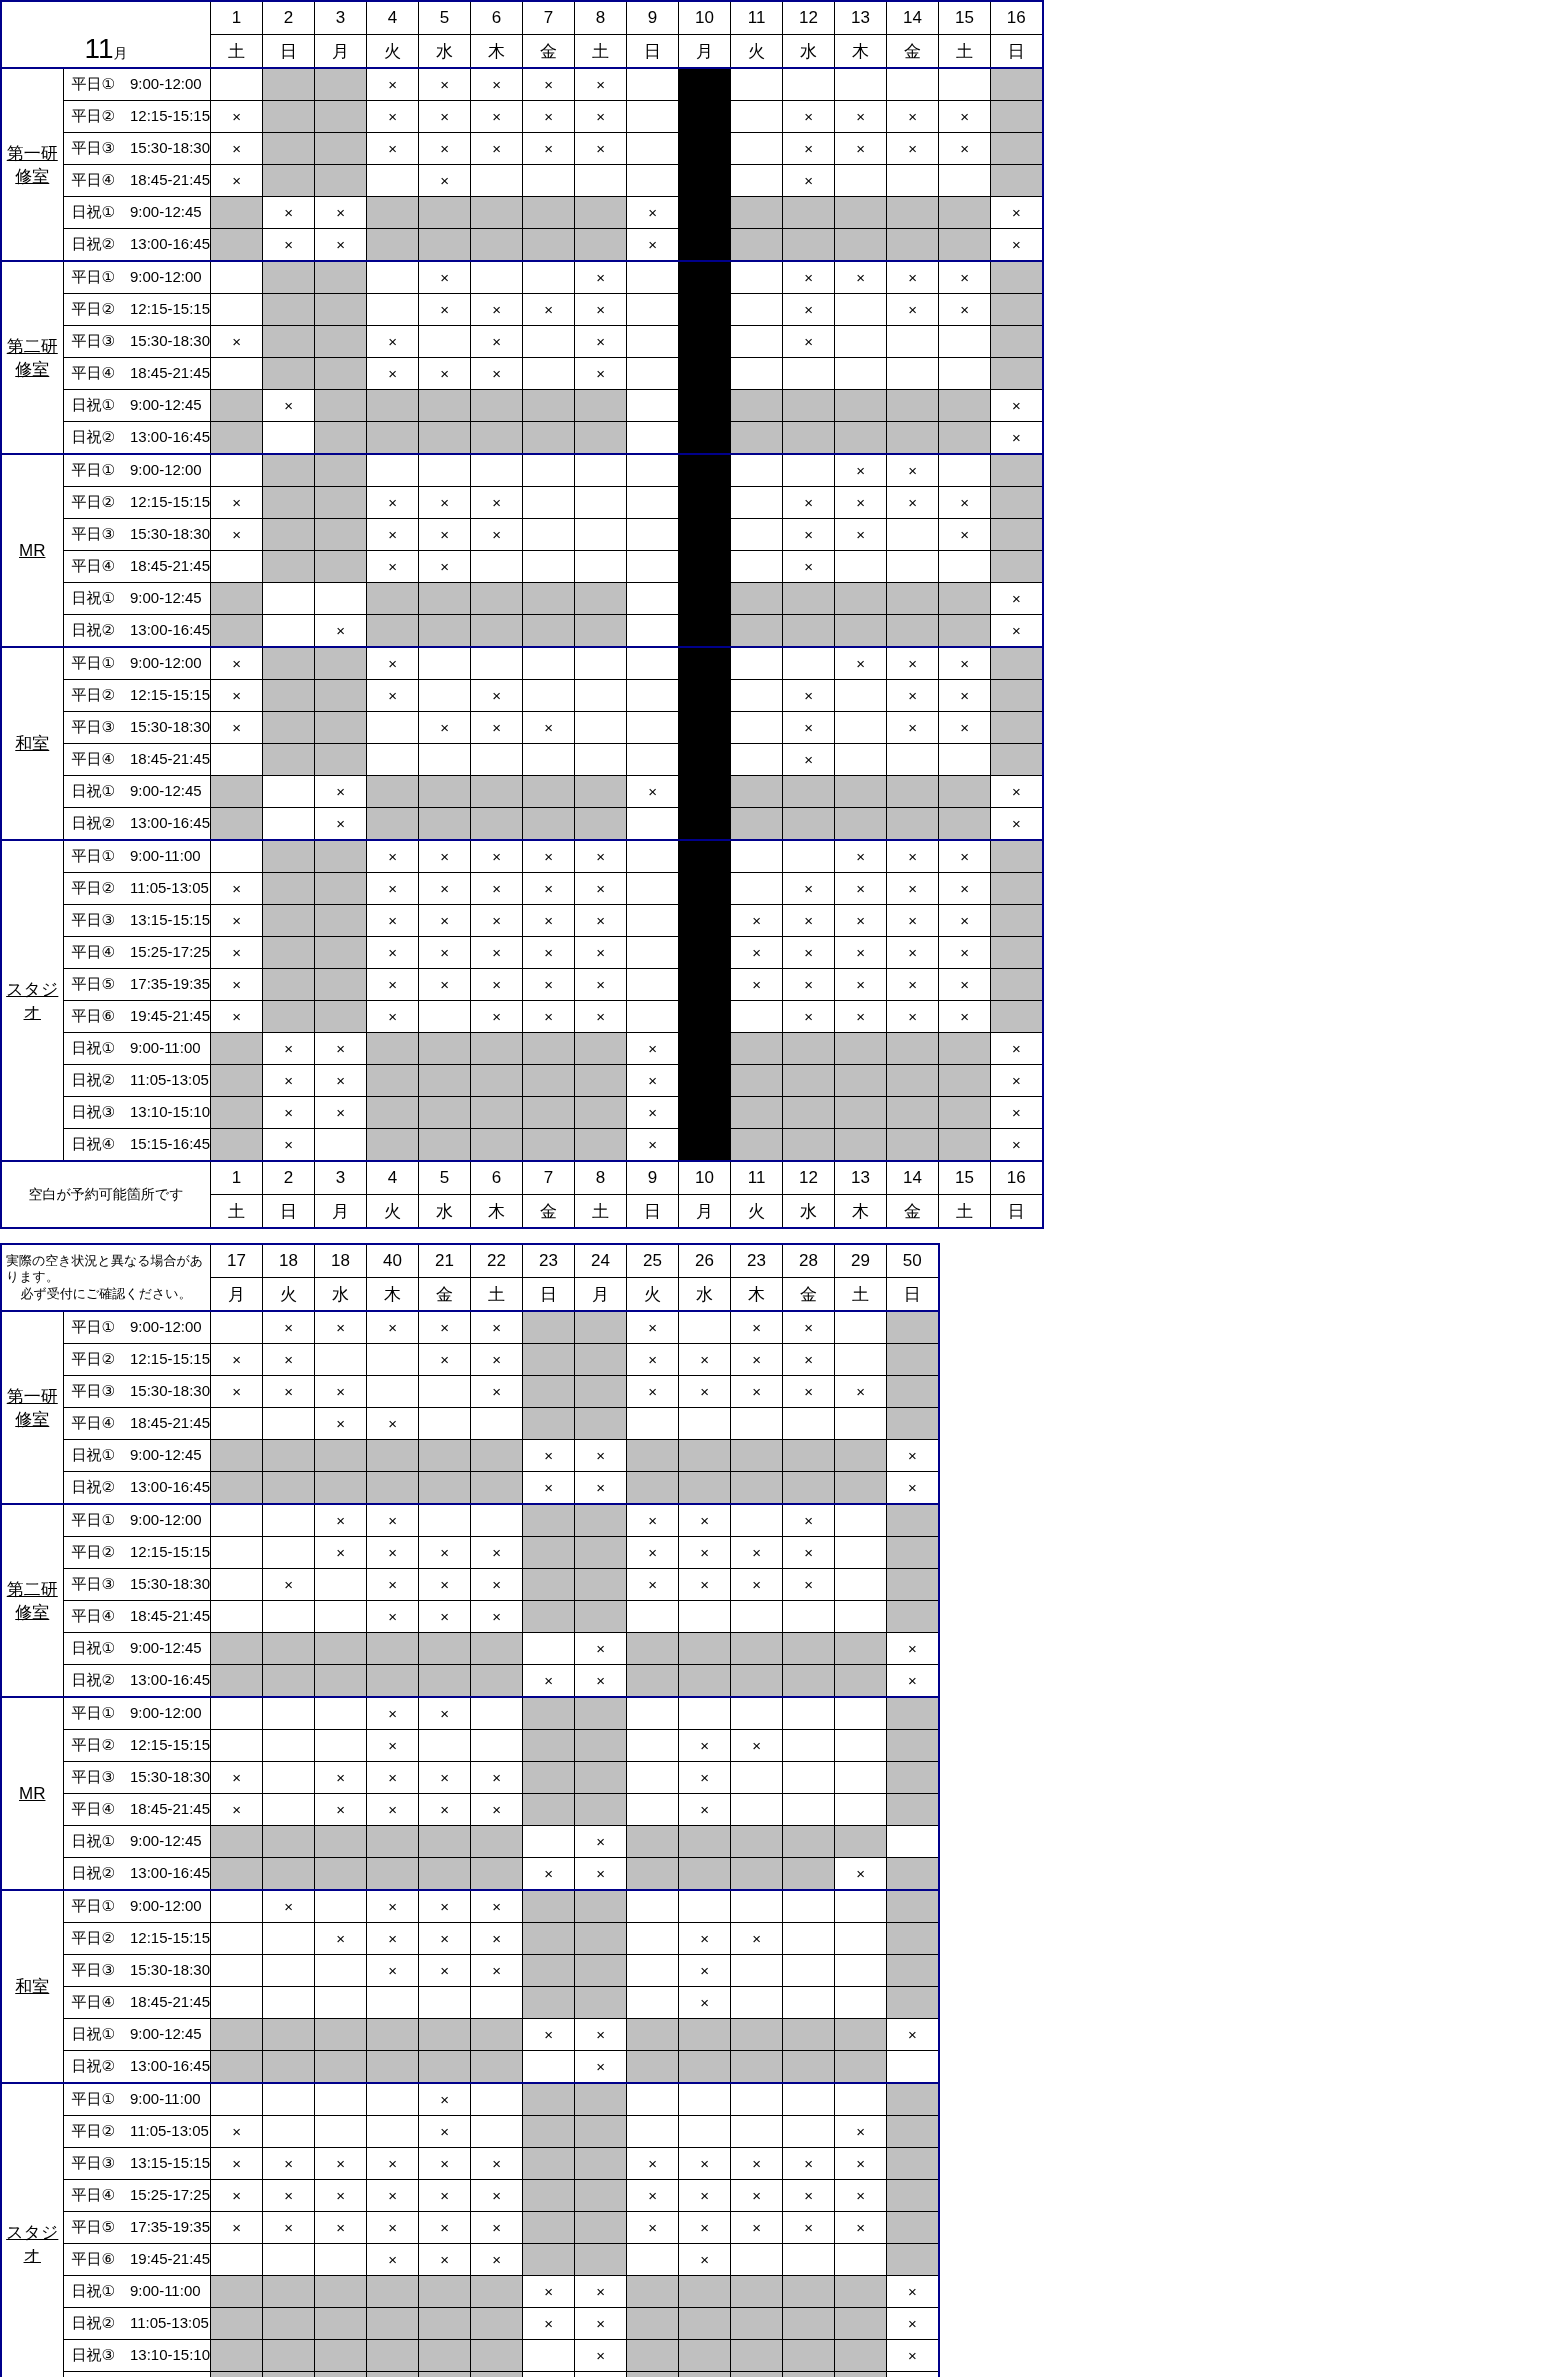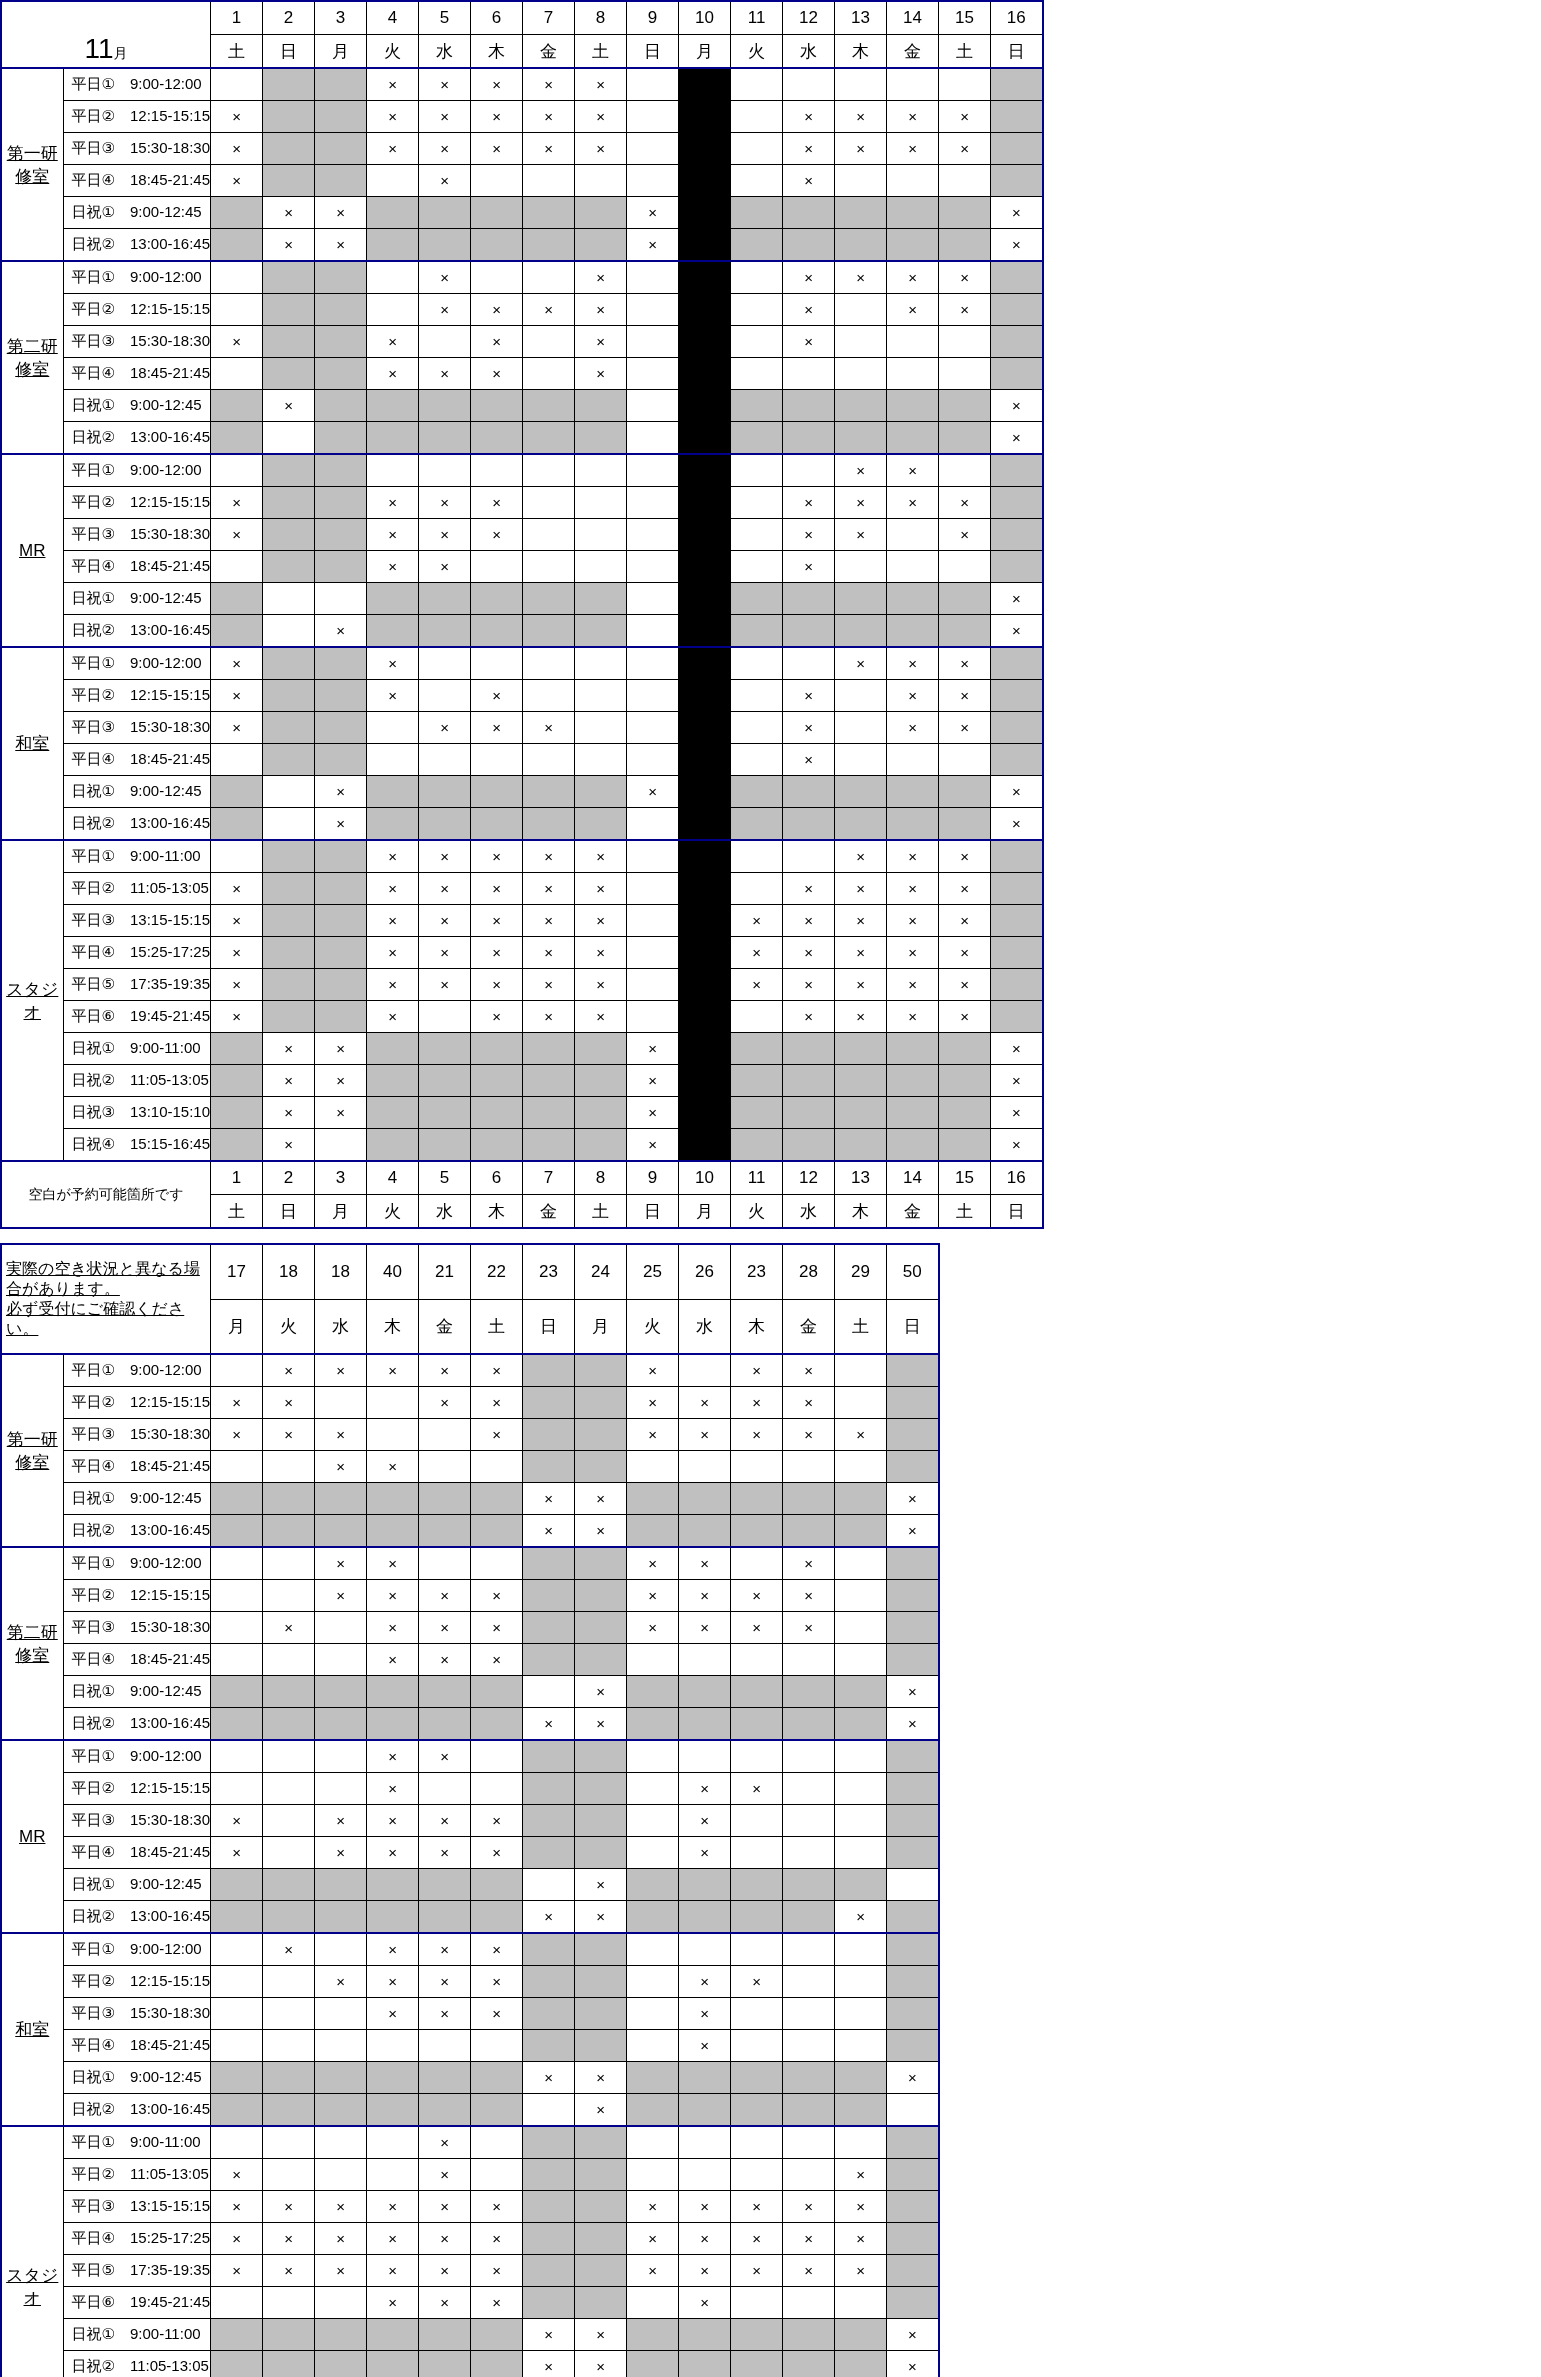--- a/index.html
+++ b/index.html
@@ -10,21 +10,21 @@
   td,th{border:1px solid #000;font-weight:normal;padding:0;text-align:center;vertical-align:middle;}
   .hdr-num{height:32px;font-size:17px;}
   .hdr-dow{height:32px;font-size:17px;}
   .rowcell{height:31px;font-size:15px;}
   .roomlabel{font-size:17px;text-decoration:underline;}
   .timelabel{font-size:15px;text-align:left;padding-left:8px;white-space:nowrap;}
   .gray{background:#c0c0c0;}
   .black{background:#000;}
   .monthcell{font-size:28px;text-align:center;vertical-align:bottom;padding-bottom:2px;}
   .monthcell small{font-size:14px;}
-  .note{font-size:16px;line-height:1.25;text-align:left;padding:14px 4px;text-decoration:underline;}
+  .note{font-size:13px;line-height:1.25;text-align:left;padding:8px 4px;}
   .legend{font-size:14px;}
   .roomsep td{border-top:2px solid #00008b;}
   .outer{border:2px solid #00008b;}
   .sect{margin:0;}
   .gap{height:14px;}
 </style>
 </head>
 <body>
 
 <div class="page">
@@ -797,21 +797,21 @@
         <col style="width: 52px;">
         <col style="width: 52px;">
         <col style="width: 52px;">
         <col style="width: 52px;">
         <col style="width: 52px;">
       </colgroup>
       <tbody>
         <tr>
           <td class="note" colspan="2" rowspan="2">
             <div>実際の空き状況と異なる場合があります。</div>
-            <div style="text-align: left;">必ず受付にご確認ください。</div>
+            <div style="text-align: center;">必ず受付にご確認ください。</div>
           </td>
           <td class="hdr-num">17</td>
           <td class="hdr-num">18</td>
           <td class="hdr-num">18</td>
           <td class="hdr-num">40</td>
           <td class="hdr-num">21</td>
           <td class="hdr-num">22</td>
           <td class="hdr-num">23</td>
           <td class="hdr-num">24</td>
           <td class="hdr-num">25</td>

